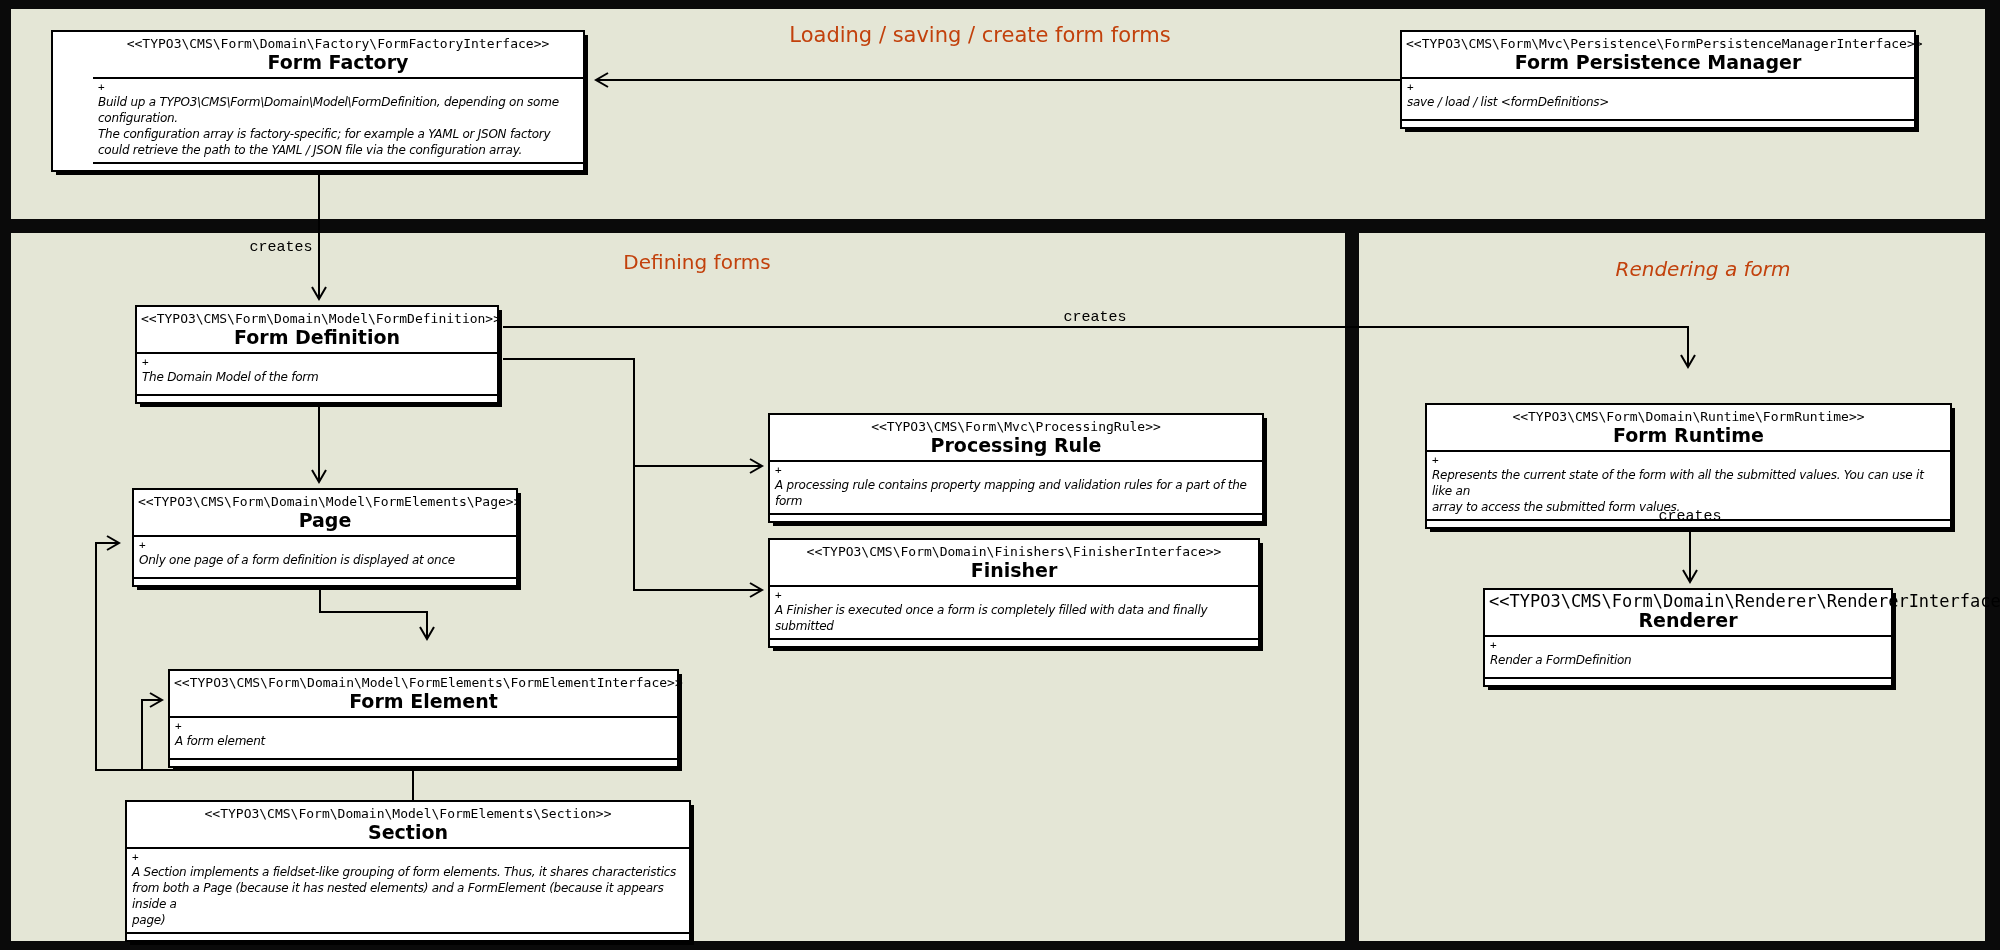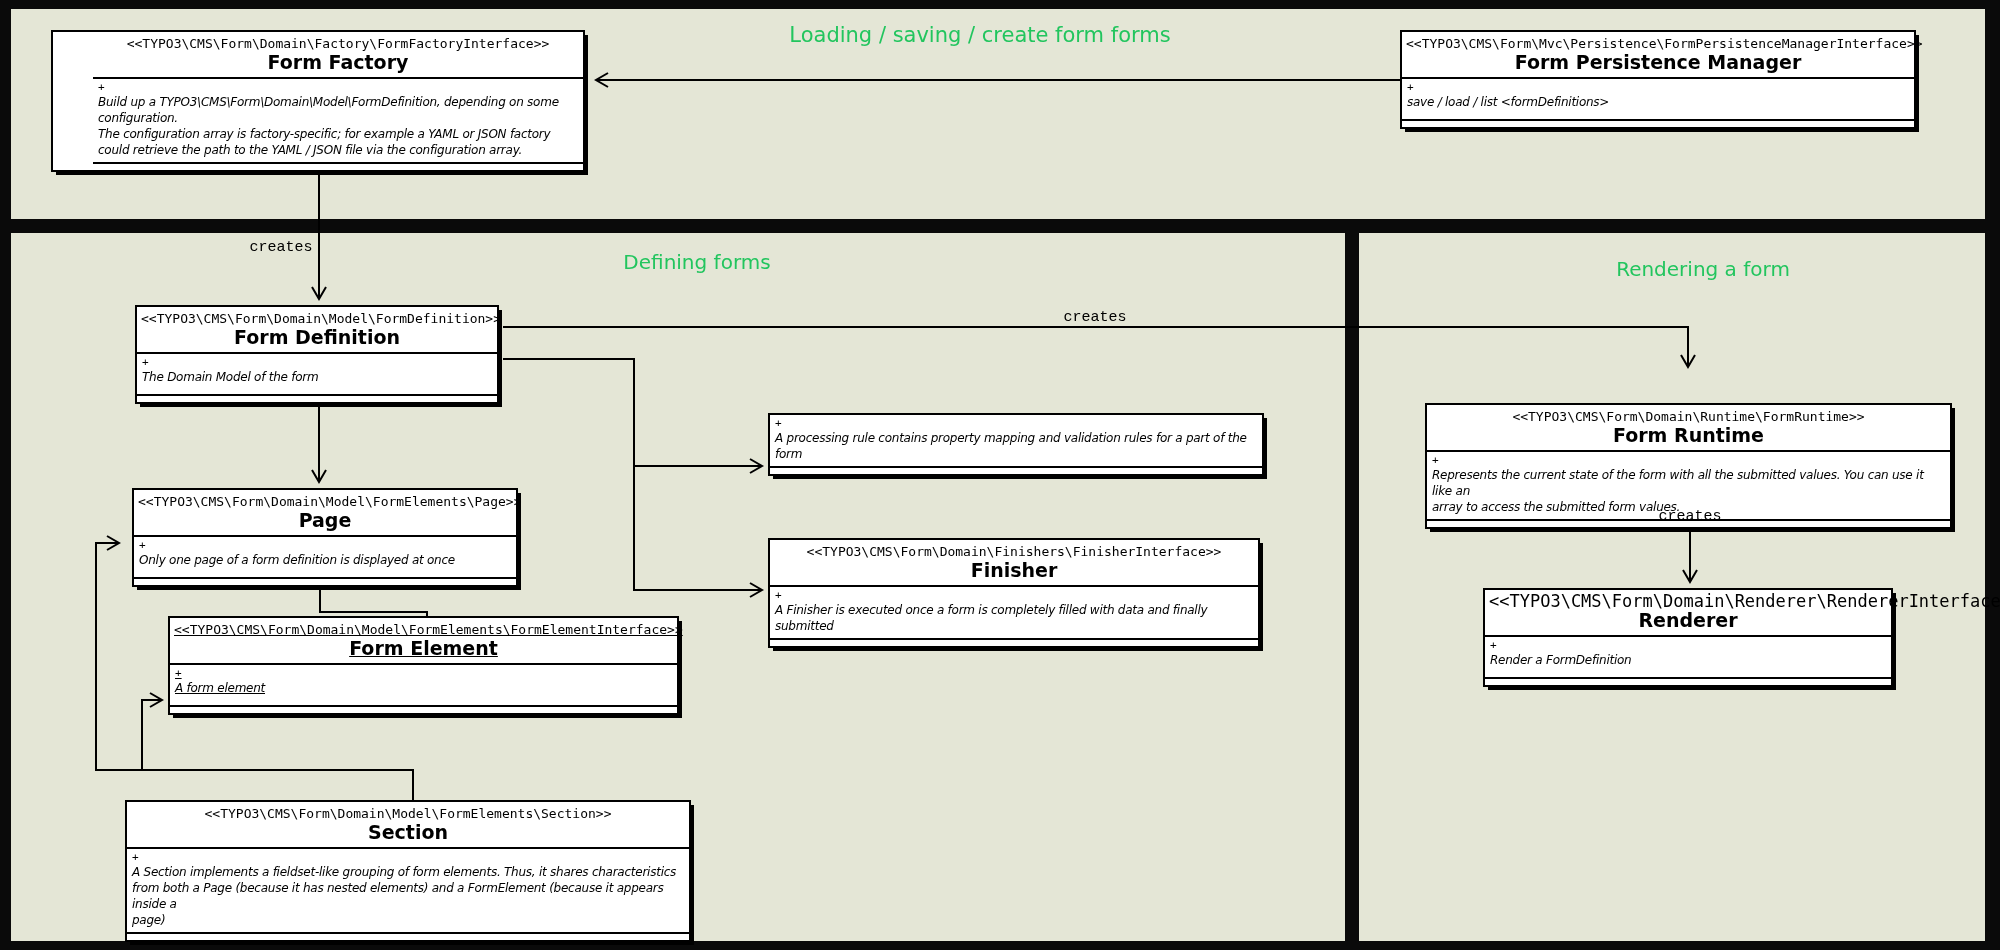--- a/index.html
+++ b/index.html
@@ -1,19 +1,19 @@
 <!DOCTYPE html>
 <html><head>
 <meta charset="utf-8">
 <style>
   html,body{margin:0;padding:0;background:#000;}
   #canvas{position:relative;width:2000px;height:950px;background:#0a0a0a;overflow:hidden;
           font-family:"DejaVu Sans",sans-serif;color:#000;}
   .section{position:absolute;background:#e4e6d6;border:3px solid #0a0a0a;box-sizing:border-box;}
-  .section-title{position:absolute;transform:translateX(-50%);font-size:21px;color:#22c55e;
+  .section-title{position:absolute;transform:translateX(-50%);font-size:21px;color:#c2410c;
                  font-family:"DejaVu Sans",sans-serif;white-space:nowrap;z-index:3;}
   #edges{position:absolute;left:0;top:0;z-index:2;pointer-events:none;}
   .uml-box{position:absolute;background:#fff;border:2px solid #000;box-sizing:border-box;
            box-shadow:4px 4px 0 -1px #000;z-index:4;}
   .uml-head{border-bottom:2px solid #000;text-align:center;padding:3px 4px 4px 4px;}
   .uml-stereo{font-family:"DejaVu Sans Mono",monospace;font-size:13px;line-height:17px;white-space:nowrap;}
   .uml-name{font-size:19px;font-weight:bold;line-height:21px;}
   .uml-body{padding:2px 5px 4px 5px;min-height:34px;}
   .uml-plus{font-family:"DejaVu Sans Mono",monospace;font-size:11px;line-height:13px;}
   .uml-desc{font-style:italic;font-size:12px;letter-spacing:-0.25px;line-height:16px;white-space:pre-line;}
@@ -25,21 +25,21 @@
 <body>
 
 <div id="canvas">
 
   <div class="section" style="left:8px;top:6px;width:1980px;height:216px;"></div>
   <div class="section" style="left:8px;top:230px;width:1340px;height:714px;"></div>
   <div class="section" style="left:1356px;top:230px;width:632px;height:714px;"></div>
 
   <div class="section-title" style="left:980px;top:23px;">Loading / saving / create form forms</div>
   <div class="section-title" style="left:697px;top:250px;font-size:20px;">Defining forms</div>
-  <div class="section-title" style="left:1703px;top:257px;font-size:20px;">Rendering a form</div>
+  <div class="section-title" style="left:1703px;top:257px;font-size:20px;font-style:italic;">Rendering a form</div>
 
   <svg id="edges" width="2000" height="950" viewBox="0 0 2000 950">
     <defs>
       <marker id="arrowOpen" viewBox="-14 -8 16 16" markerWidth="16" markerHeight="16" refX="0" refY="0" orient="auto" markerUnits="userSpaceOnUse">
         <path d="M -12 -7 L 0 0 L -12 7" fill="none" stroke="#000" stroke-width="2"></path>
       </marker>
     </defs>
     <g fill="none" stroke="#000" stroke-width="2">
       <polyline points="1400,80 596,80" marker-end="url(#arrowOpen)"></polyline>
       <polyline points="319,157 319,299" marker-end="url(#arrowOpen)"></polyline>
@@ -101,21 +101,21 @@
       <div class="uml-stereo">&lt;&lt;TYPO3\CMS\Form\Domain\Model\FormElements\Page&gt;&gt;</div>
       <div class="uml-name">Page</div>
     </div>
     <div class="uml-body">
       <div class="uml-plus">+</div>
       <div class="uml-desc">Only one page of a form definition is displayed at once</div>
     </div>
     <div class="uml-foot"></div>
   </div>
 
-  <div class="uml-box" style="left:168px;top:616px;width:511px;text-decoration:underline;">
+  <div class="uml-box" style="left:168px;top:669px;width:511px;">
     <div class="uml-head">
       <div class="uml-stereo">&lt;&lt;TYPO3\CMS\Form\Domain\Model\FormElements\FormElementInterface&gt;&gt;</div>
       <div class="uml-name">Form Element</div>
     </div>
     <div class="uml-body">
       <div class="uml-plus">+</div>
       <div class="uml-desc">A form element</div>
     </div>
     <div class="uml-foot"></div>
   </div>
@@ -128,20 +128,24 @@
     <div class="uml-body">
       <div class="uml-plus">+</div>
       <div class="uml-desc">A Section implements a fieldset-like grouping of form elements. Thus, it shares characteristics
 from both a Page (because it has nested elements) and a FormElement (because it appears inside a
 page)</div>
     </div>
     <div class="uml-foot"></div>
   </div>
 
   <div class="uml-box" style="left:768px;top:413px;width:496px;">
+    <div class="uml-head">
+      <div class="uml-stereo">&lt;&lt;TYPO3\CMS\Form\Mvc\ProcessingRule&gt;&gt;</div>
+      <div class="uml-name">Processing Rule</div>
+    </div>
     <div class="uml-body">
       <div class="uml-plus">+</div>
       <div class="uml-desc">A processing rule contains property mapping and validation rules for a part of the form</div>
     </div>
     <div class="uml-foot"></div>
   </div>
 
   <div class="uml-box" style="left:768px;top:538px;width:492px;">
     <div class="uml-head">
       <div class="uml-stereo">&lt;&lt;TYPO3\CMS\Form\Domain\Finishers\FinisherInterface&gt;&gt;</div>

